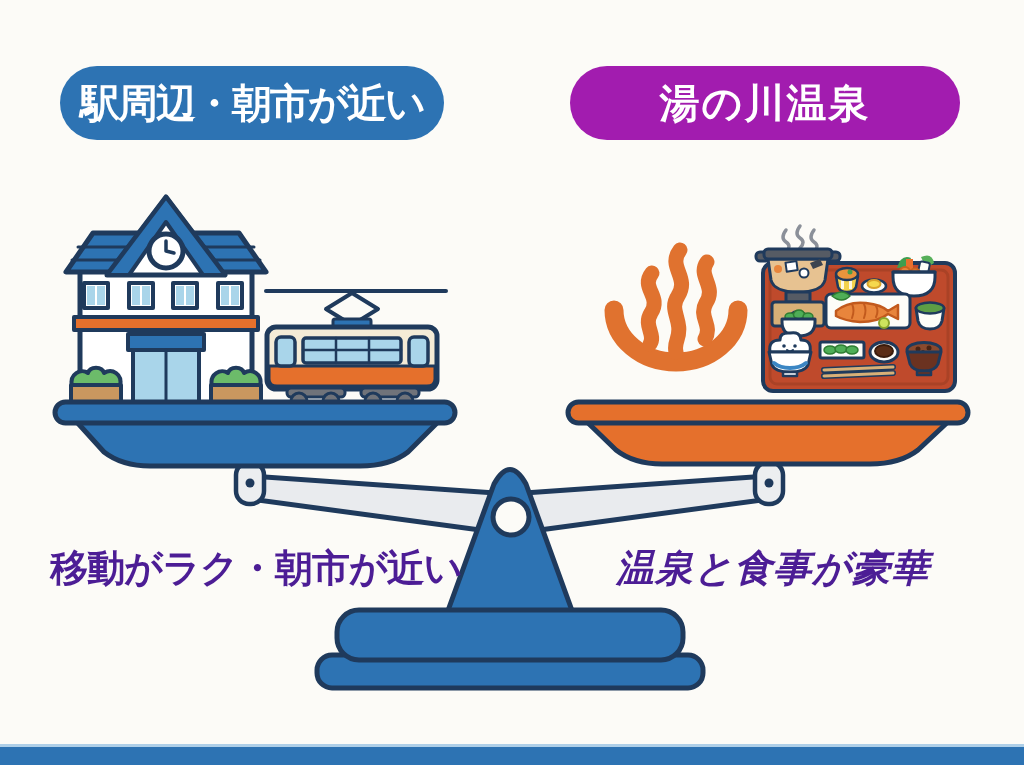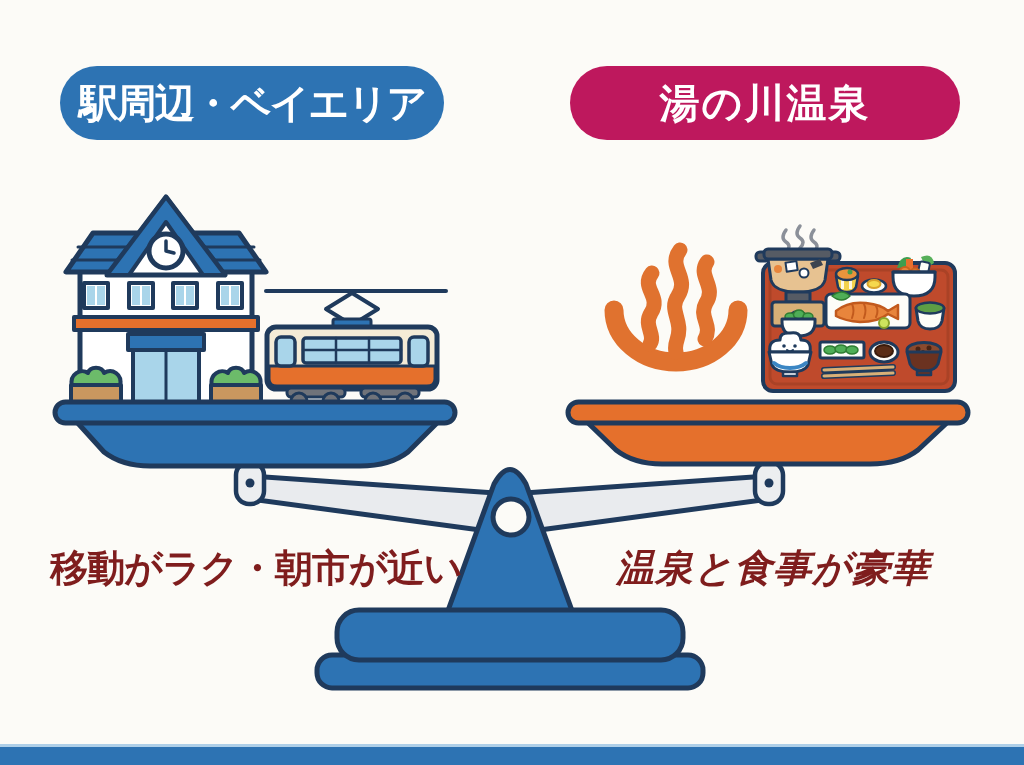--- a/index.html
+++ b/index.html
@@ -14,38 +14,38 @@
     position:absolute;top:66px;height:74px;
     border-radius:37px;
     display:flex;align-items:center;justify-content:center;
     color:#ffffff;font-weight:bold;font-size:40px;
     white-space:nowrap;
   }
   .pill-left{left:60px;width:384px;letter-spacing:-2px;}
   .pill-right{left:570px;width:390px;letter-spacing:2px;}
   .caption{
     position:absolute;top:543px;
-    font-weight:bold;font-size:38px;color:#7f1d1d;
+    font-weight:bold;font-size:38px;color:#4c1d95;
     text-align:center;white-space:nowrap;
   }
   .caption-left{left:36px;width:440px;letter-spacing:-1px;}
   .caption-right{left:608px;width:330px;letter-spacing:1px;font-style:italic;}
   .bottom-bar{
     position:absolute;left:0;bottom:0;width:1024px;height:18px;
     border-top:3px solid #aecfe8;
   }
   svg{position:absolute;left:0;top:0;}
 </style>
 </head>
 <body>
 
 <div id="stage">
 
-  <div class="pill pill-left" style="background: rgb(45, 115, 179);">駅周辺・ベイエリア</div>
-  <div class="pill pill-right" style="background: #be185d;">湯の川温泉</div>
+  <div class="pill pill-left" style="background: rgb(45, 115, 179);">駅周辺・朝市が近い</div>
+  <div class="pill pill-right" style="background: #a21caf;">湯の川温泉</div>
 
   <svg width="1024" height="765" viewBox="0 0 1024 765">
 
     <g stroke-linejoin="round" stroke-linecap="round">
 
       <rect x="80" y="268" width="172" height="138" fill="#ffffff" stroke="#1f3a5c" stroke-width="5"></rect>
 
       <polygon points="66,272 150,272 150,233 93,233" fill="#2d73b3" stroke="#1f3a5c" stroke-width="5"></polygon>
       <line x1="78" y1="247" x2="150" y2="247" stroke="#1f3a5c" stroke-width="3"></line>
       <line x1="72" y1="260" x2="150" y2="260" stroke="#1f3a5c" stroke-width="3"></line>

